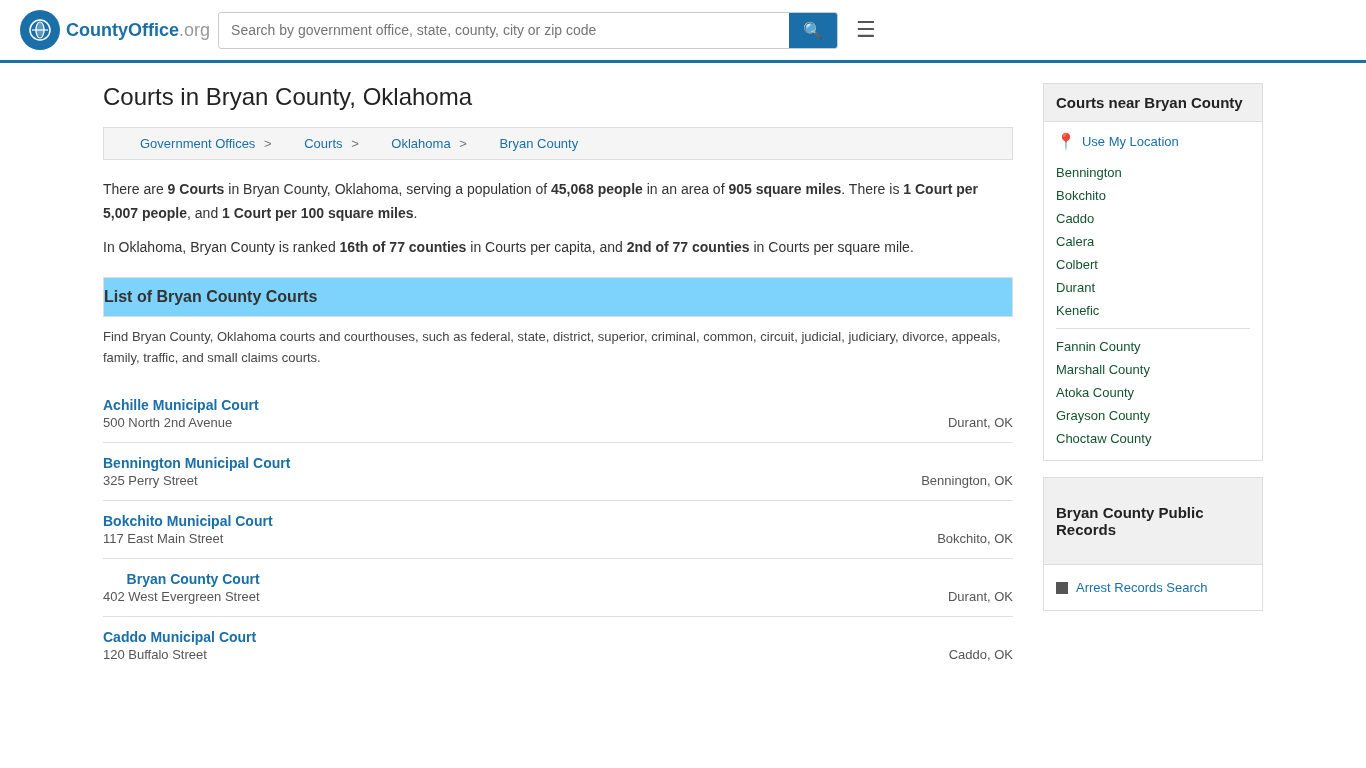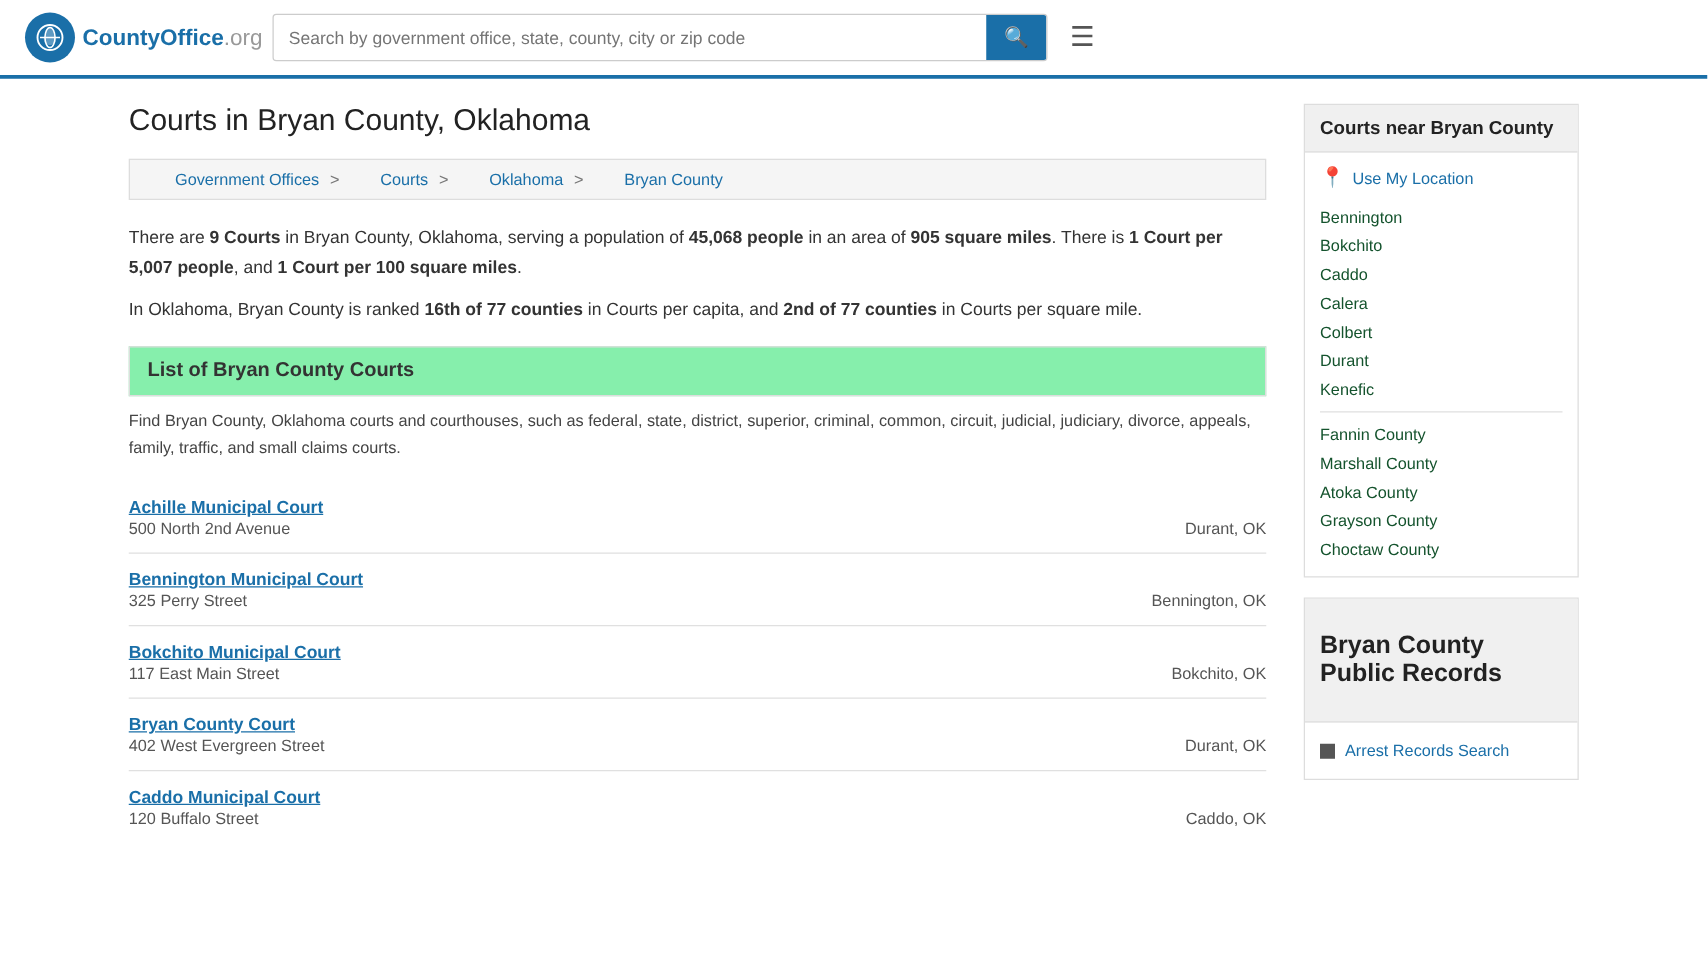--- a/index.html
+++ b/index.html
@@ -102,23 +102,23 @@
 
     .stats-text {
       font-size: 14px;
       line-height: 1.7;
       margin-bottom: 10px;
       color: #333;
     }
     .stats-text strong { font-weight: bold; }
 
     .section-header {
-      background: #86efac;
+      background: #7dd3fc;
       border: 1px solid #ddd;
-      padding: 10px 14px;
+      padding: 10px 0;
       font-size: 16px;
       font-weight: bold;
       margin: 18px 0 10px 0;
     }
 
     .section-desc {
       font-size: 13px;
       color: #444;
       margin-bottom: 16px;
       line-height: 1.6;
@@ -129,23 +129,23 @@
       padding: 12px 0;
       display: flex;
       justify-content: space-between;
       align-items: flex-start;
     }
     .court-item:last-child { border-bottom: none; }
     .court-info {}
     .court-name {
       font-weight: bold;
       color: #1a6fa8;
-      text-decoration: underline;
       font-size: 14px;
       cursor: pointer;
+      text-align: right;
     }
     .court-address {
       font-size: 13px;
       color: #555;
       margin-top: 2px;
     }
     .court-location {
       font-size: 13px;
       color: #555;
       white-space: nowrap;
@@ -199,21 +199,21 @@
       cursor: pointer;
     }
 
     .sidebar-divider {
       border: none;
       border-top: 1px solid #e0e0e0;
       margin: 6px 0;
     }
 
     .public-records-title {
-      font-size: 20px;
+      font-size: 15px;
       font-weight: bold;
       color: #222;
       background: #f0f0f0;
       border-bottom: 1px solid #ddd;
       padding: 26px 12px;
     }
 
     .records-item {
       display: flex;
       align-items: center;

